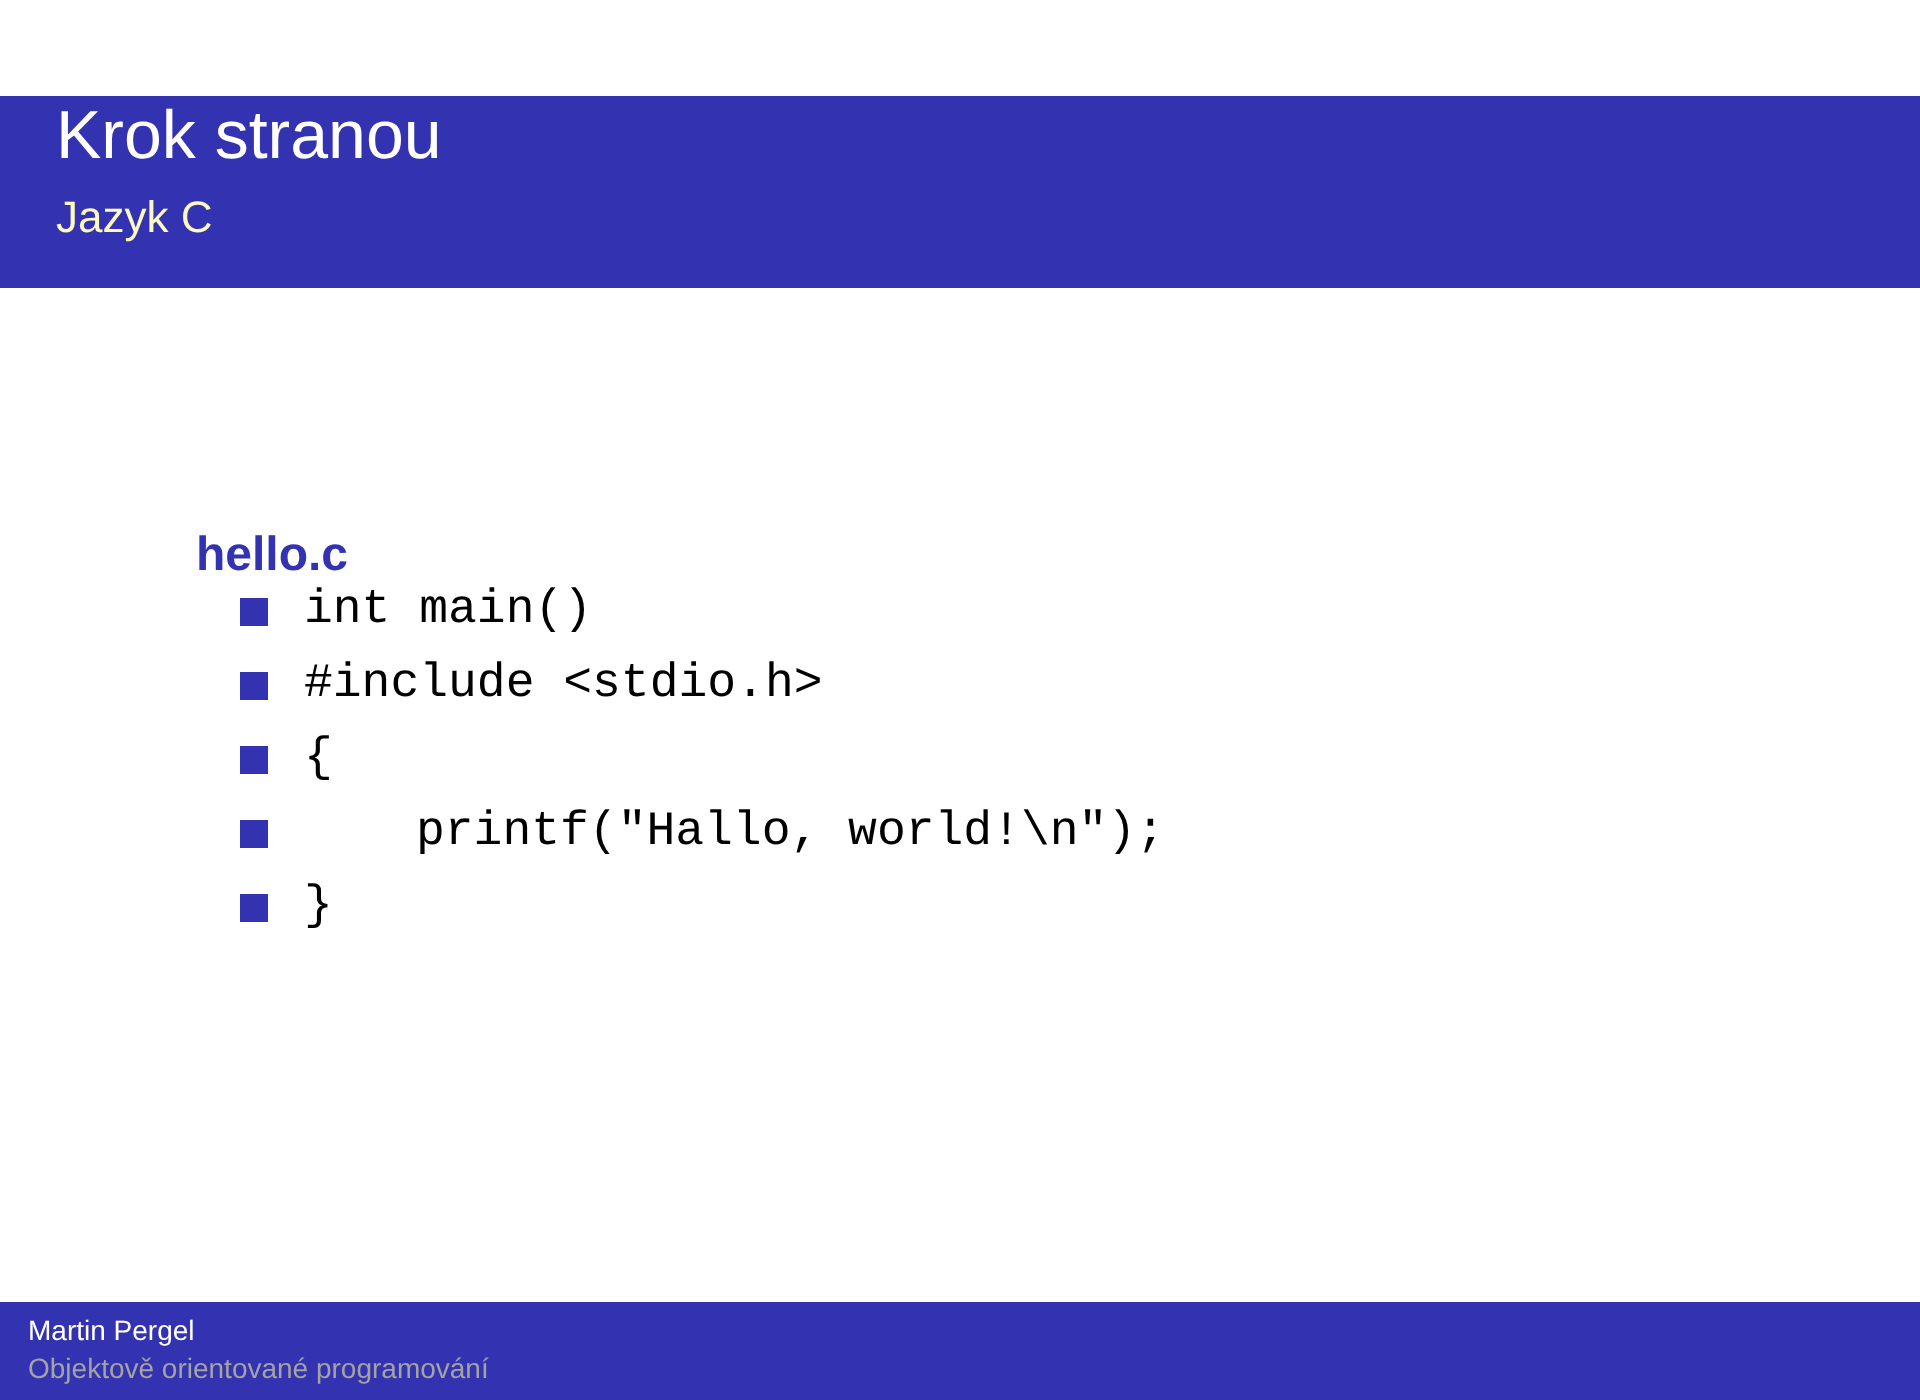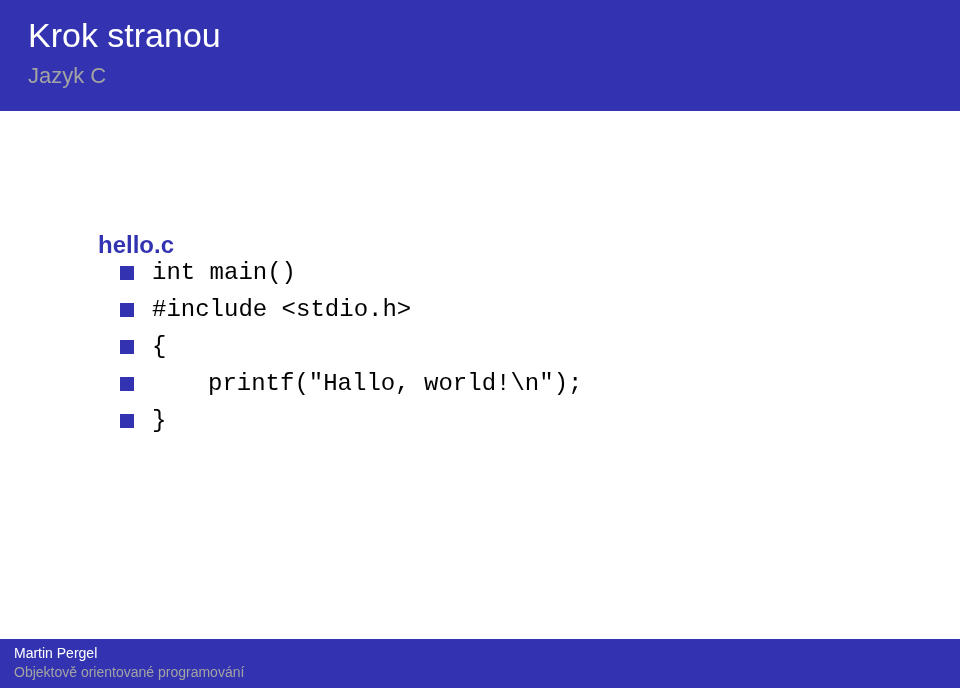--- a/index.html
+++ b/index.html
@@ -5,31 +5,32 @@
   * { margin: 0; padding: 0; box-sizing: border-box; }
   html, body { width: 960px; height: 700px; overflow: hidden; }
   body {
     font-family: "Helvetica Neue", Helvetica, Arial, sans-serif;
     background: #ffffff;
     position: relative;
   }
   .header {
     background: #3333B2;
     color: #ffffff;
-    padding: 16px 28px 22px 28px;
+    padding: 1px 28px 22px 28px;
+    margin-top: 48px;
   }
   .header .title {
     font-size: 34px;
     font-weight: 400;
     margin-bottom: 8px;
   }
   .header .subtitle {
     font-size: 22px;
     font-weight: 400;
-    color: #a3a3a3;
+    color: #fef9c3;
   }
   .content {
     padding: 120px 60px 0 60px;
   }
   .file-label {
     font-size: 24px;
     font-weight: 700;
     color: #3333B2;
     margin-left: 38px;
   }
@@ -55,21 +56,21 @@
     font-size: 24px;
     color: #000000;
     white-space: pre;
   }
   .indent {
     padding-left: 56px;
   }
   .footer {
     position: absolute;
     left: 0;
-    bottom: 12px;
+    bottom: 0;
     width: 100%;
     background: #3333B2;
     color: #ffffff;
     padding: 6px 14px 8px 14px;
   }
   .footer .author {
     font-size: 14px;
     margin-bottom: 3px;
   }
   .footer .lecture {

